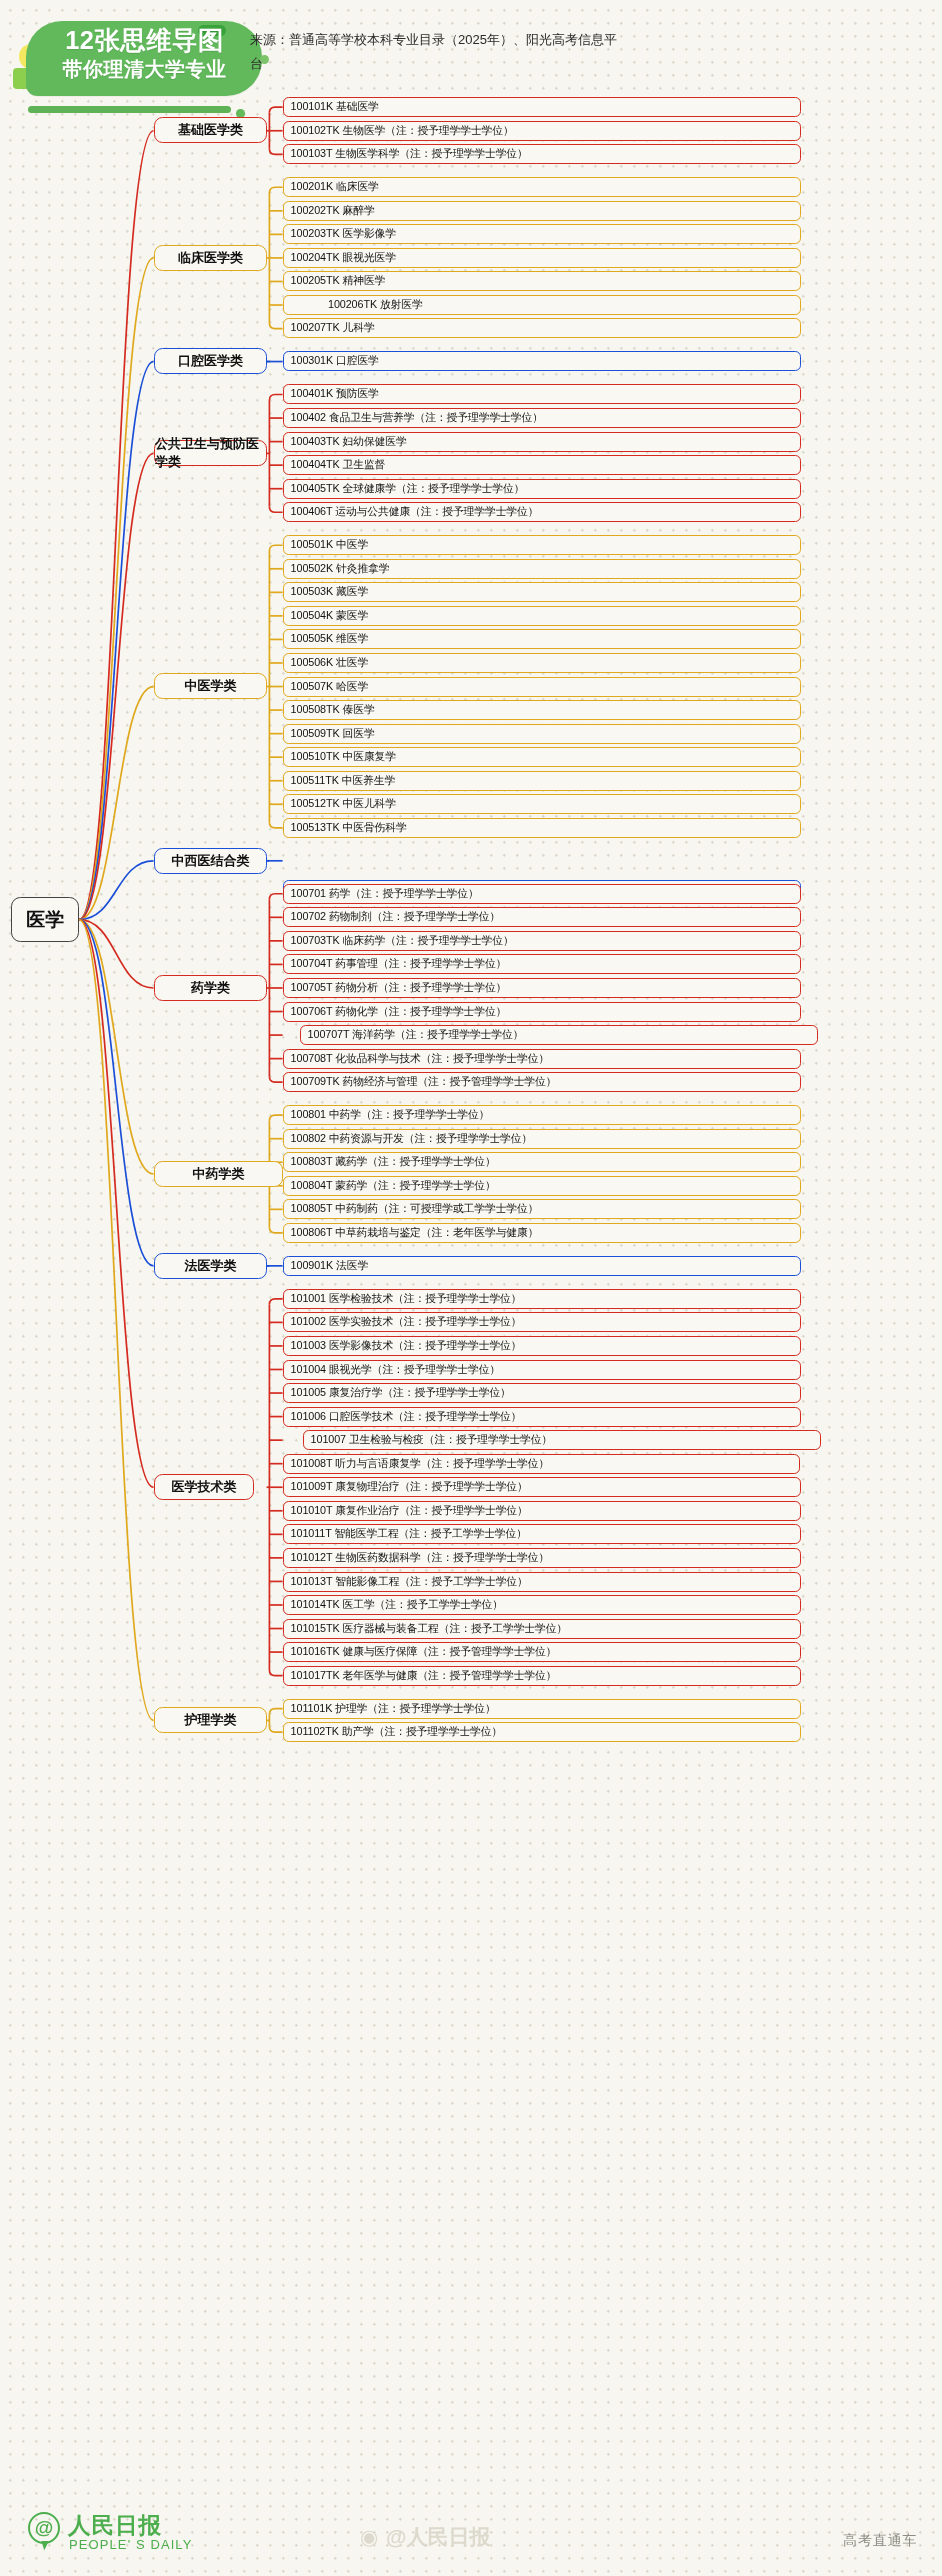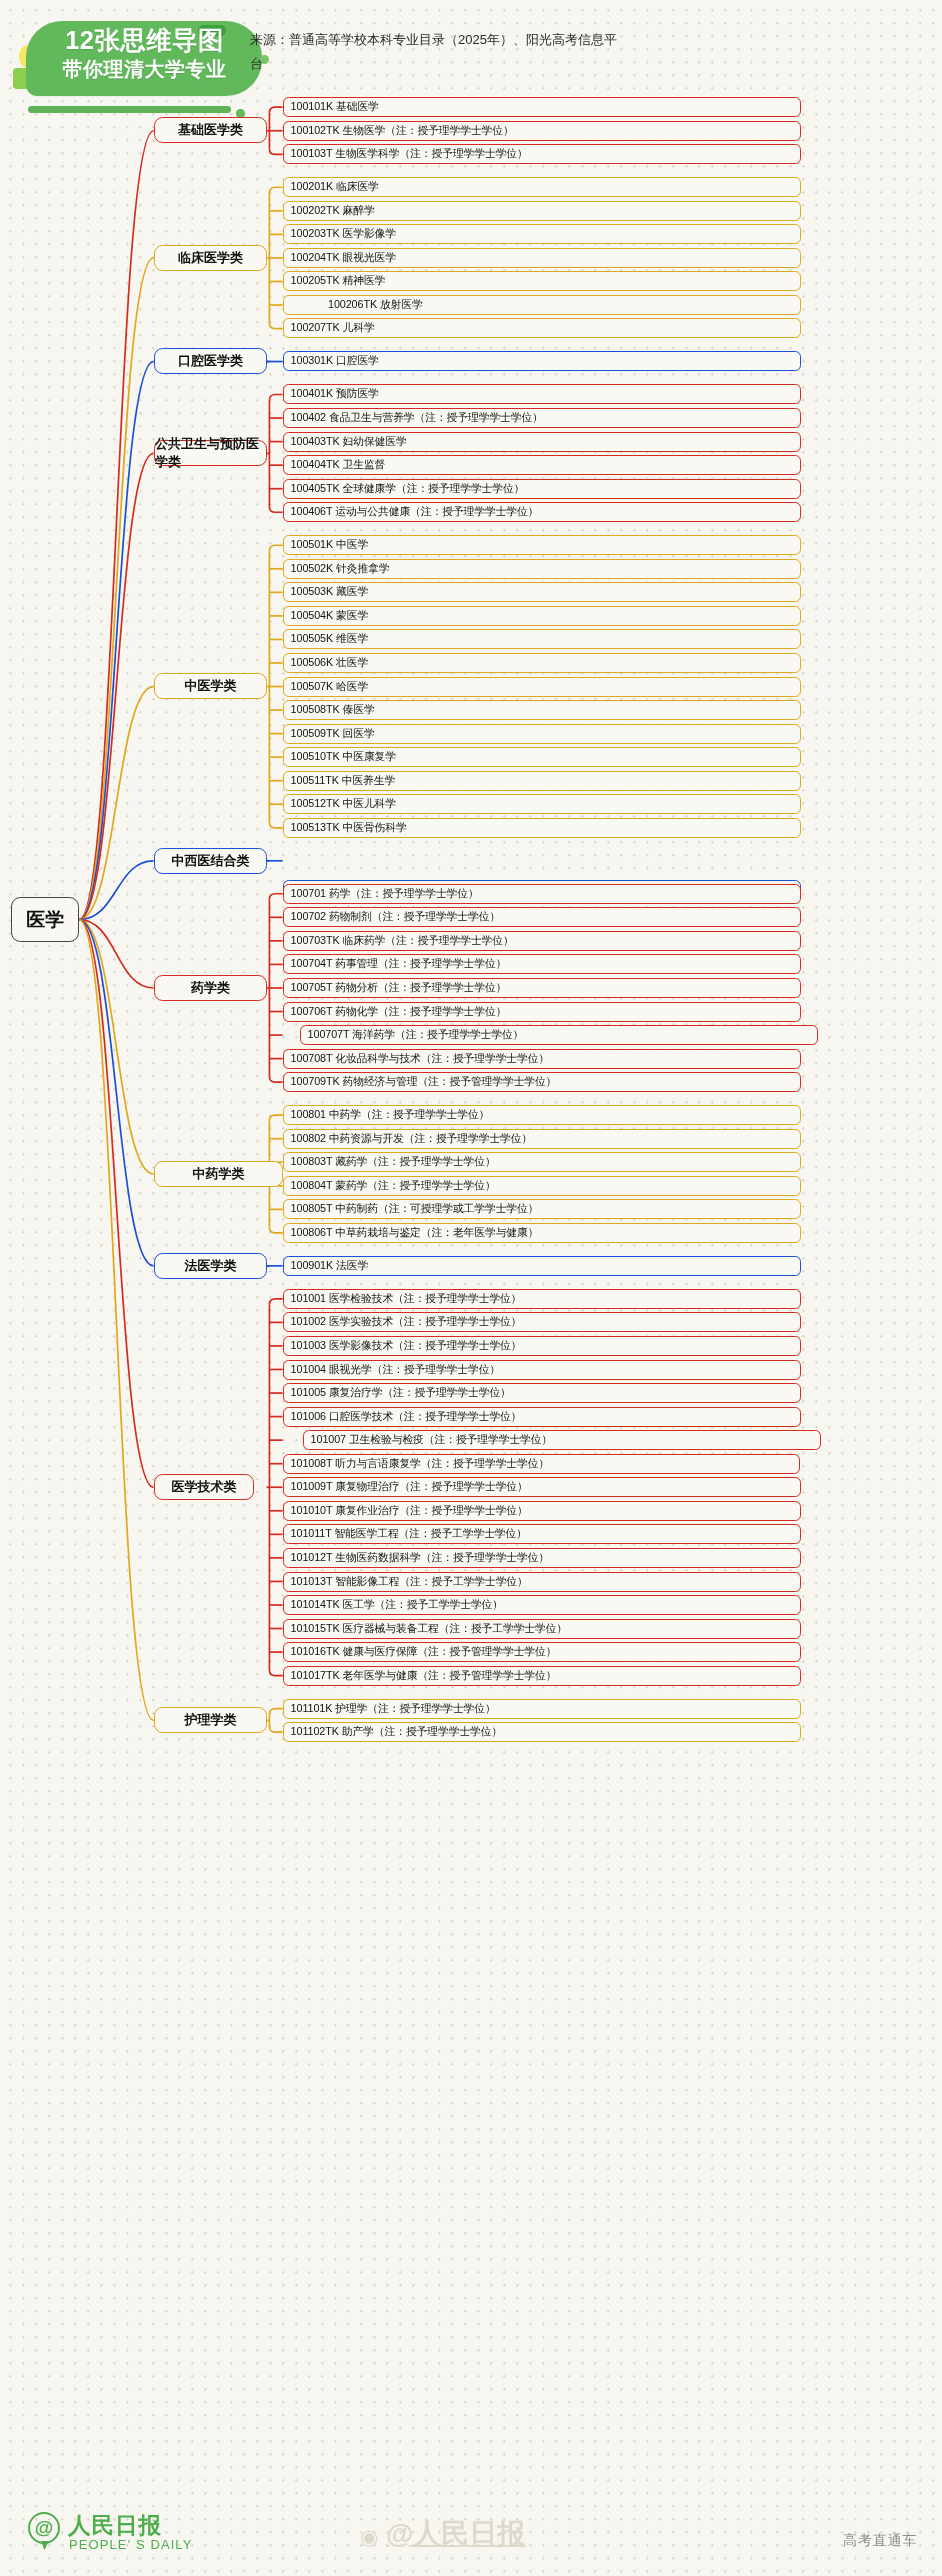--- a/index.html
+++ b/index.html
@@ -109,22 +109,22 @@
   }
   .pd-name {
     position: absolute; left: 40px; top: 1.9px;
     color: #4cae4c; font-size: 22.6px; font-weight: bold; letter-spacing: 0.9px;
   }
   .pd-sub {
     position: absolute; left: 41px; top: 29px;
     color: #4cae4c; font-size: 13px; letter-spacing: 1.1px;
   }
   .watermark {
-    position: absolute; left: 386px; top: 28px;
-    color: #ddd9cc; font-size: 28px; font-weight: bold; text-decoration: underline;
+    position: absolute; left: 386px; top: 36px;
+    color: #ddd9cc; font-size: 21px; font-weight: bold;
   }
   .wm-icon {
     position: absolute; left: 360px; top: 38px;
     color: #ddd9cc; font-size: 21px;
   }
   .tail-right {
     position: absolute; right: 24.5px; top: 45px;
     color: #8d8d85; font-size: 14px; letter-spacing: 0.9px;
   }
 </style>

